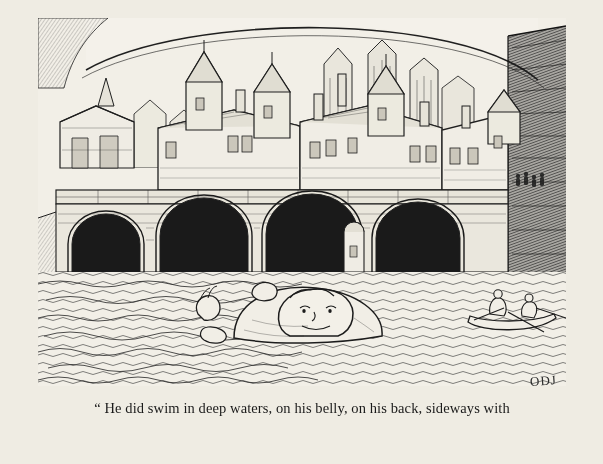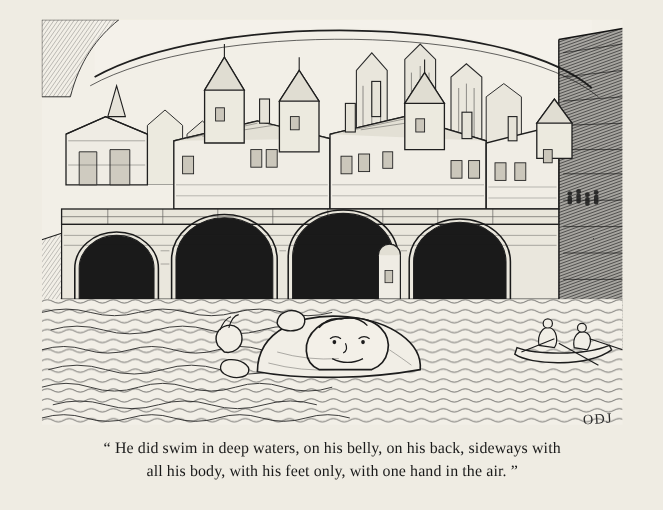--- a/index.html
+++ b/index.html
@@ -349,16 +349,15 @@
           </g>
         </g>
       </svg>
     </div>
 
     <div class="signature">ODJ</div>
   </div>
 
   <div class="caption">
     <span class="line">“ He did swim in deep waters, on his belly, on his back, sideways with</span>
-    <span class="line">all his body, with his feet only, with one hand in the air. ”</span>
   </div>
 
 </div>
 
 </body></html>

